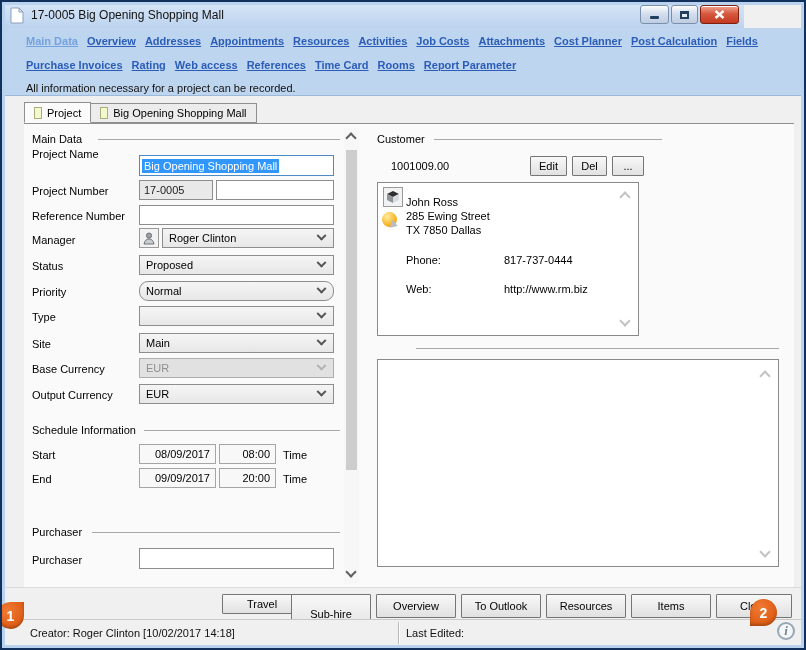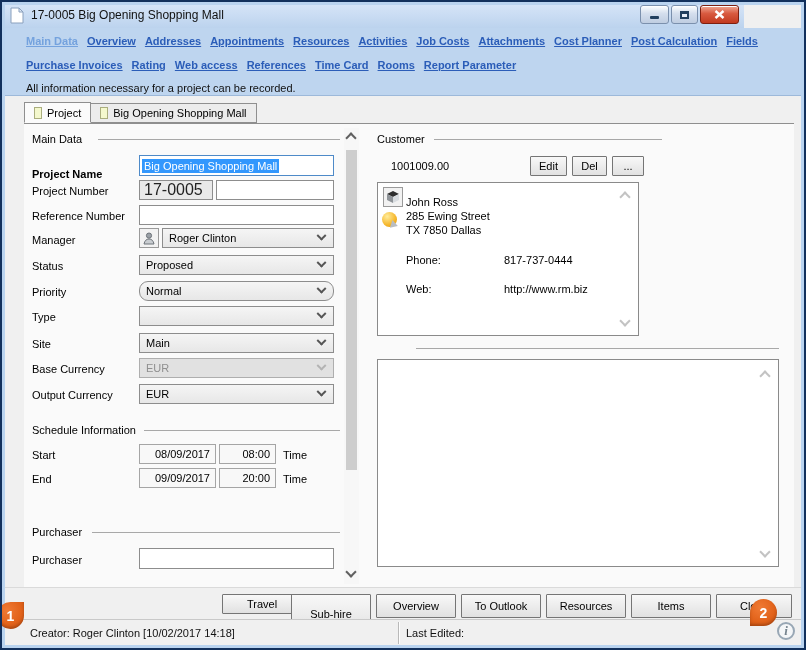--- a/index.html
+++ b/index.html
@@ -31,21 +31,21 @@
   .tabs{position:absolute;left:22px;top:101px;display:flex;z-index:2;}
   .tab{height:20px;display:flex;align-items:center;gap:5px;padding:0 9px;font-size:11px;
     border:1px solid #8f8f8f;background:#ececec;color:#000;}
   .tab.active{background:#fbfbfb;border-bottom-color:#fbfbfb;height:21px;margin-top:-1px;z-index:3;}
   .tab+.tab{border-left:none;}
   .tabico{width:8px;height:12px;background:#f4f8cd;border:1px solid #aaae7e;}
   .page{position:absolute;left:22px;top:121px;width:770px;height:464px;background:#fafafa;border-top:1px solid #8f8f8f;}
   
   .lbl{position:absolute;font-size:11px;color:#000;}
   .hline{position:absolute;height:1px;background:#a8a8a8;}
-  .tb{position:absolute;background:#fff;border:1px solid #8d8d8d;font-size:16px;padding:0 4px;color:#000;}
+  .tb{position:absolute;background:#fff;border:1px solid #8d8d8d;font-size:11px;padding:0 4px;color:#000;}
   .tb.dis{background:#e9e9e9;color:#222;}
   .fakeinput{position:absolute;background:#fff;border:1px solid #4e8ac8;font-size:11px;
     display:flex;align-items:center;padding:0 2px;overflow:hidden;white-space:nowrap;}
   .sel{background:#3297fd;color:#fff;padding:1px 2px;}
   .combo{position:absolute;height:20px;border:1px solid #8d8d8d;background:linear-gradient(#f5f5f5,#e7e7e7);
     display:flex;align-items:center;padding:0 8px 0 6px;font-size:11px;color:#000;cursor:default;}
   .combo .chev{margin-left:auto;width:7px;height:7px;border-right:2px solid #555;border-bottom:2px solid #555;
     transform:rotate(45deg) translate(-2px,-2px);}
   .combo.dis{background:#e1e1e1;color:#8f8f8f;border-color:#aeaeae;}
   .combo.dis .chev{border-color:#b3b3b3;}
@@ -145,21 +145,21 @@
     <div class="tab">
       <span class="tabico"></span>
       <span>Big Opening Shopping Mall</span>
     </div>
   </div>
   <div class="page"></div>
 
   <span class="lbl" style="left:30px;top:131px;">Main Data</span>
   <div class="hline" style="left:96px;top:137px;width:242px;"></div>
 
-  <span class="lbl" style="left:30px;top:166px;font-weight:bold;">Project Name</span>
+  <span class="lbl" style="left:30px;top:146px;">Project Name</span>
   <div class="fakeinput" style="left:137px;top:153px;width:195px;height:21px;">
     <span class="sel">Big Opening Shopping Mall</span>
   </div>
 
   <span class="lbl" style="left:30px;top:183px;">Project Number</span>
   <div class="tb dis" style="left:137px;top:178px;width:74px;height:20px;line-height:18px;">17-0005</div>
   <input class="tb" style="left: 214px; top: 178px; width: 118px; height: 20px;" value="">
 
   <span class="lbl" style="left:30px;top:208px;">Reference Number</span>
   <input class="tb" style="left: 137px; top: 203px; width: 195px; height: 20px;" value="">

